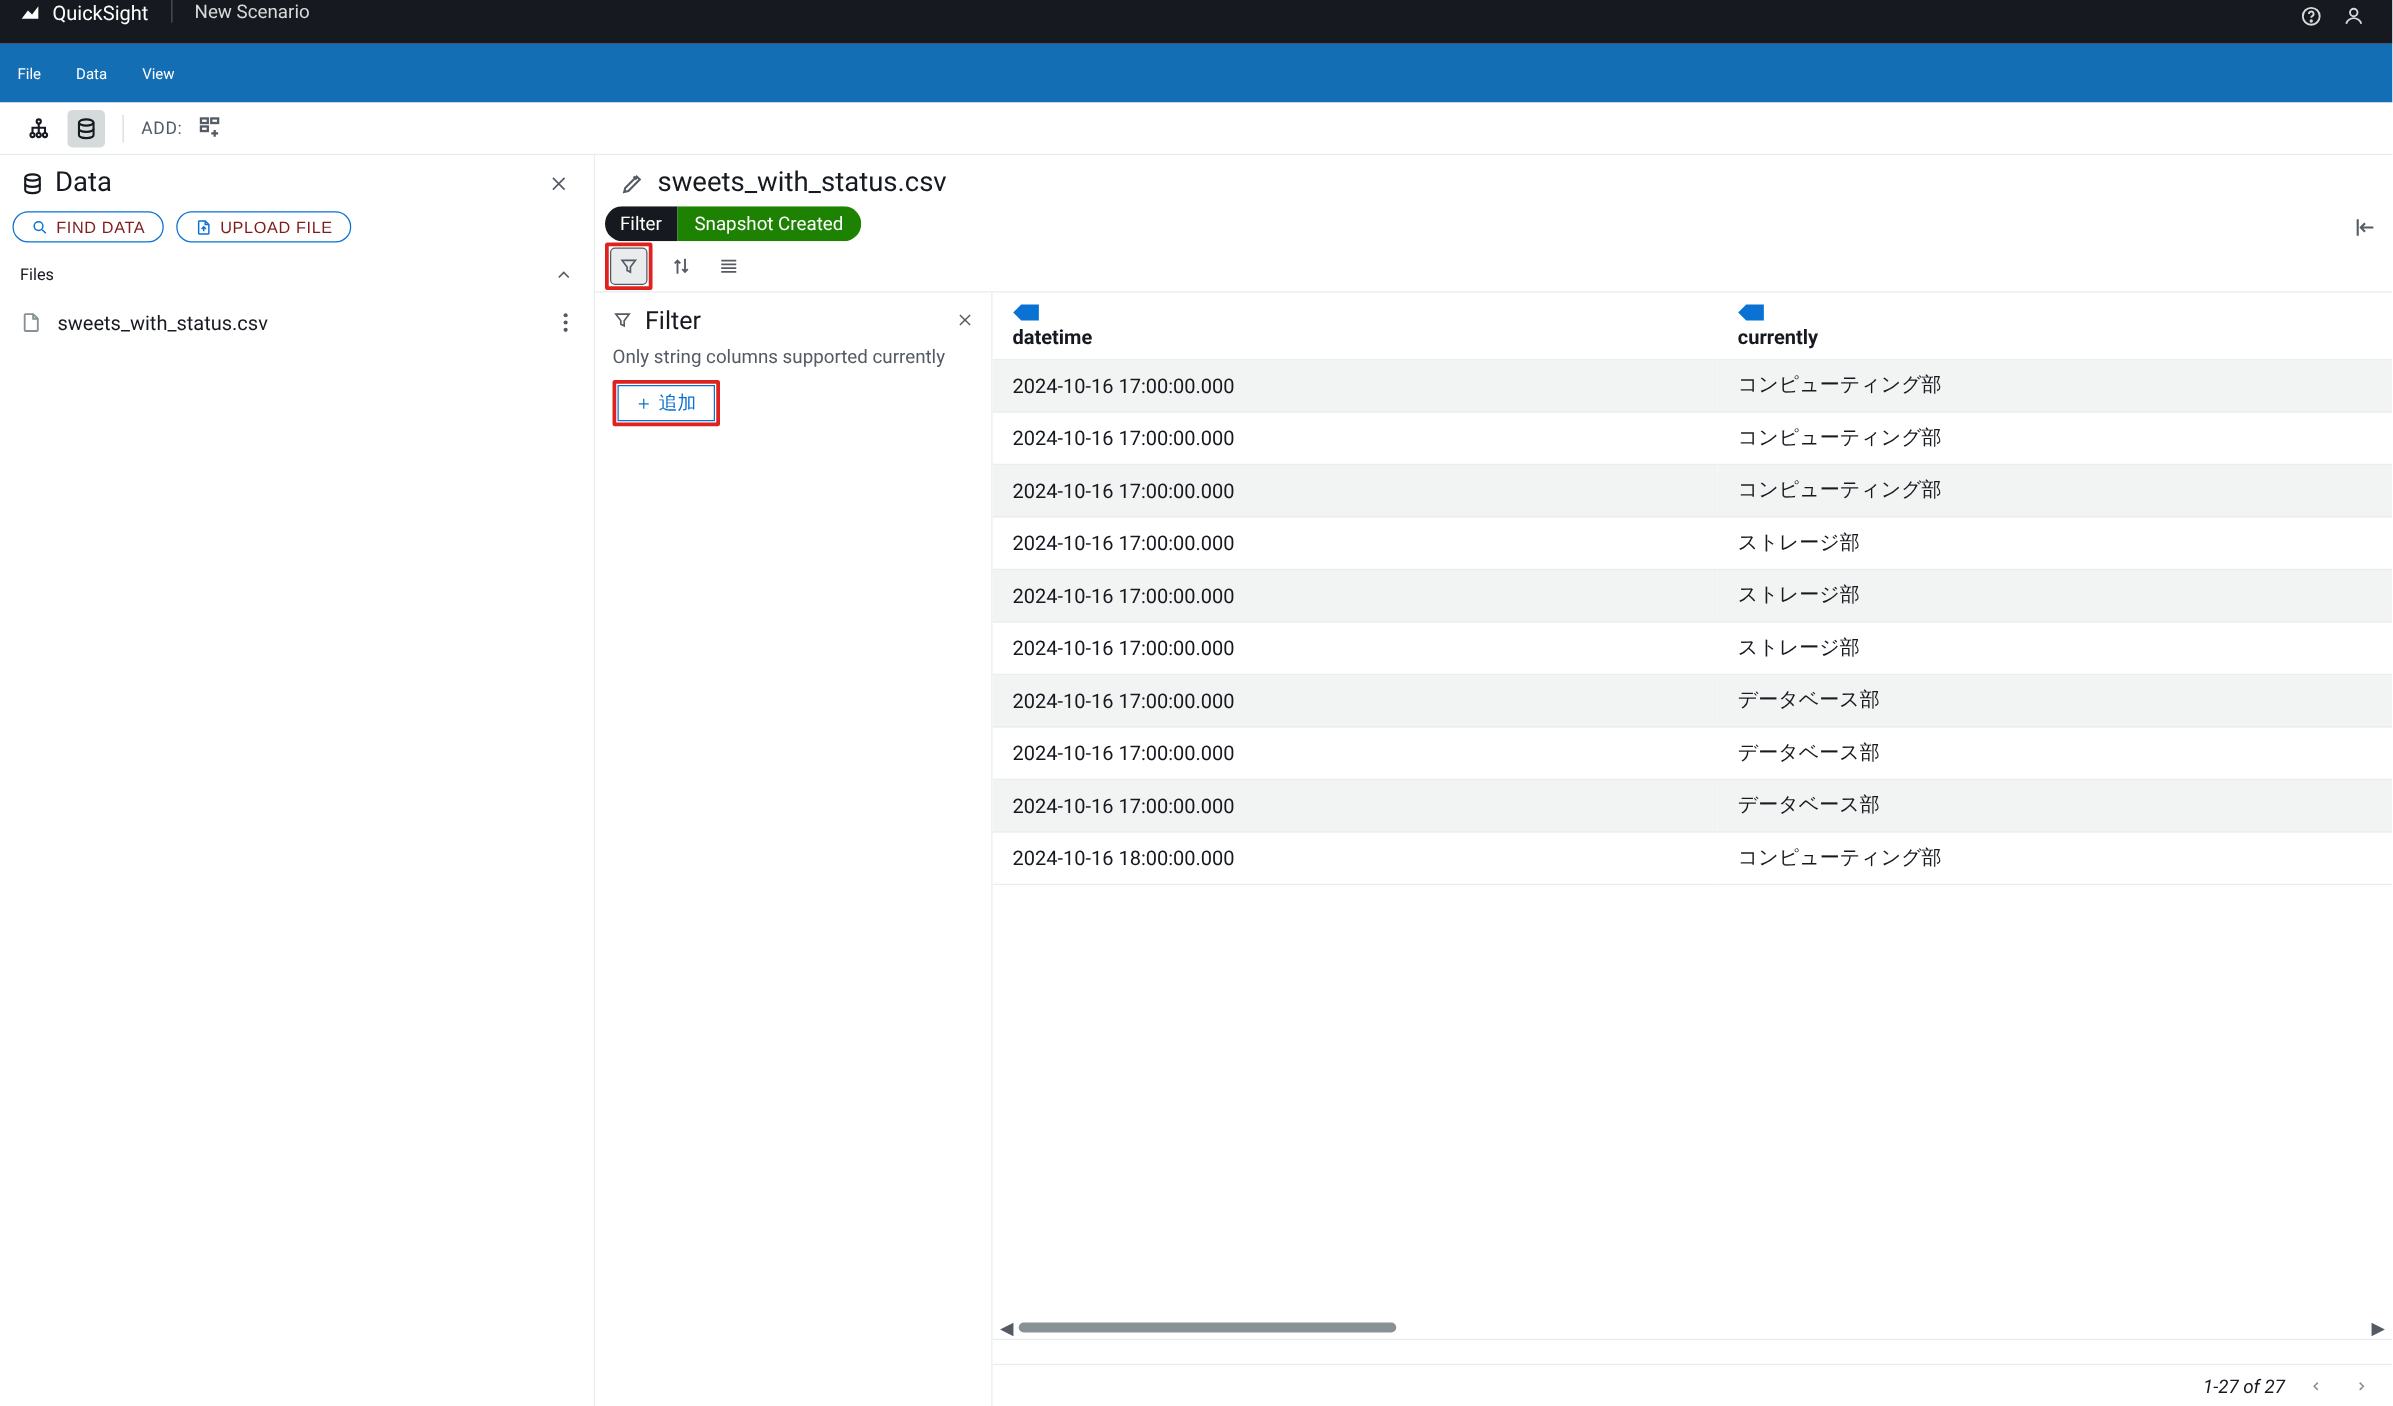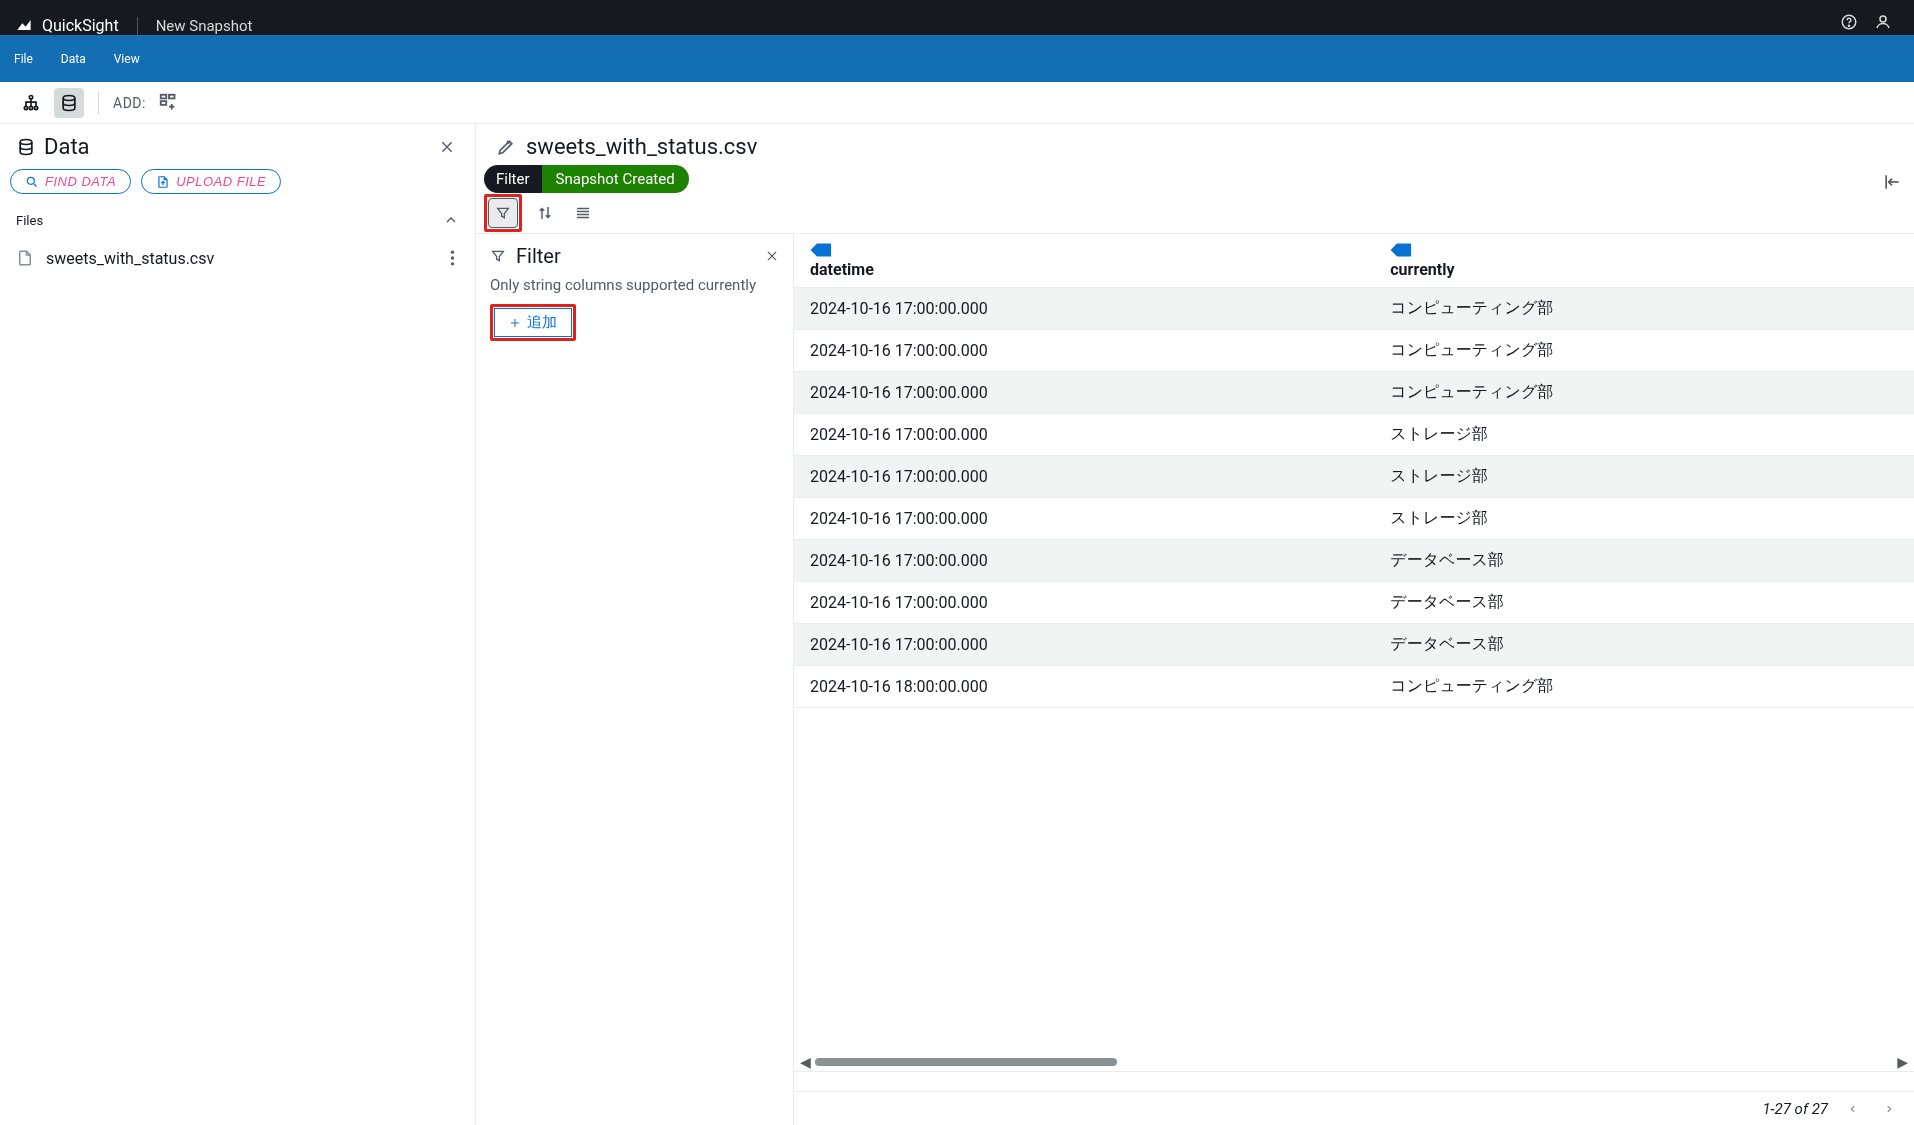--- a/index.html
+++ b/index.html
@@ -1,19 +1,19 @@
 <!DOCTYPE html>
 <html><head>
 <meta charset="utf-8">
 <style>
 * { box-sizing: border-box; margin: 0; padding: 0; }
 body { font-family: -apple-system, BlinkMacSystemFont, "Segoe UI", Roboto, Helvetica, Arial, sans-serif; font-size: 14px; color: #16191f; overflow: hidden; }
 
 
-.topbar { background: #16191f; color: #fff; height: 35px; display: flex; align-items: flex-end; padding: 0 14px; }
+.topbar { background: #16191f; color: #fff; height: 35px; display: flex; align-items: flex-start; padding: 0 14px; }
 .topbar .brand { display: flex; align-items: center; gap: 8px; font-size: 16px; }
 .topbar .brand svg { width: 20px; height: 20px; }
 .topbar .divider { width: 1px; height: 18px; background: #555; margin: 0 18px; }
 .topbar .scenario { color: #d5dbdb; font-size: 15px; }
 .topbar .spacer { flex: 1; }
 .topbar .icon-btn { color: #d5dbdb; padding: 4px 8px; cursor: pointer; }
 
 
 .menubar { background: #146eb4; color: #fff; height: 47px; display: flex; align-items: center; padding: 0 14px; gap: 28px; font-size: 12px; }
 .menubar .menu-item { cursor: pointer; }
@@ -27,21 +27,21 @@
 
 
 .main { display: flex; height: calc(100vh - 35px - 47px - 42px); }
 
 
 .left-panel { width: 476px; border-right: 1px solid #eaeded; display: flex; flex-direction: column; background: #fff; }
 .left-header { display: flex; align-items: center; padding: 10px 16px 6px 16px; gap: 10px; }
 .left-header h2 { font-size: 22px; font-weight: 400; flex: 1; display: flex; align-items: center; gap: 8px; }
 .left-header .close { font-size: 22px; color: #545b64; cursor: pointer; padding: 4px; }
 .left-btns { display: flex; gap: 10px; padding: 4px 10px 10px 10px; }
-.outline-btn { border: 1px solid #0972d3; color: #ec4899; background: #fff; border-radius: 20px; padding: 4px 14px; font-size: 13px; letter-spacing: 0.5px; display: flex; align-items: center; gap: 6px; cursor: pointer; font-style: italic; }
+.outline-btn { border: 1px solid #0972d3; color: #7f1d1d; background: #fff; border-radius: 20px; padding: 4px 14px; font-size: 13px; letter-spacing: 0.5px; display: flex; align-items: center; gap: 6px; cursor: pointer; }
 .section-head { display: flex; align-items: center; padding: 8px 16px; font-size: 13px; }
 .section-head .chev { margin-left: auto; cursor: pointer; color: #545b64; }
 .file-row { display: flex; align-items: center; padding: 8px 16px; gap: 12px; font-size: 16px; color: #16191f; }
 .file-row .file-icon { color: #879196; }
 .file-row .more { margin-left: auto; color: #545b64; font-size: 20px; cursor: pointer; padding: 4px; }
 
 
 .center-panel { flex: 1; display: flex; flex-direction: column; position: relative; overflow: hidden; }
 .center-header { padding: 10px 20px 0 20px; display: flex; align-items: center; gap: 10px; }
 .center-header h2 { font-size: 22px; font-weight: 400; display: flex; align-items: center; gap: 10px; }
@@ -98,21 +98,21 @@
 
 <div class="topbar">
   <div class="brand">
     <svg viewBox="0 0 24 24">
         <path fill="#fff" d="M3 3h18v18H3z" opacity="0"></path>
         <path fill="#fff" d="M4 18 L10 10 L14 14 L20 6 L20 18 Z"></path>
       </svg>
     <span>QuickSight</span>
   </div>
   <div class="divider"></div>
-  <div class="scenario">New Snapshot</div>
+  <div class="scenario">New Scenario</div>
   <div class="spacer"></div>
   <div class="icon-btn">
     <svg width="18" height="18" viewBox="0 0 24 24" fill="none" stroke="#d5dbdb" stroke-width="2">
         <circle cx="12" cy="12" r="9"></circle>
         <path d="M9.5 9.5a2.5 2.5 0 1 1 3.5 2.3c-.8.4-1 1-1 1.7"></path>
         <circle cx="12" cy="17" r="0.8" fill="#d5dbdb"></circle>
       </svg>
   </div>
   <div class="icon-btn">
     <svg width="18" height="18" viewBox="0 0 24 24" fill="none" stroke="#d5dbdb" stroke-width="2">

